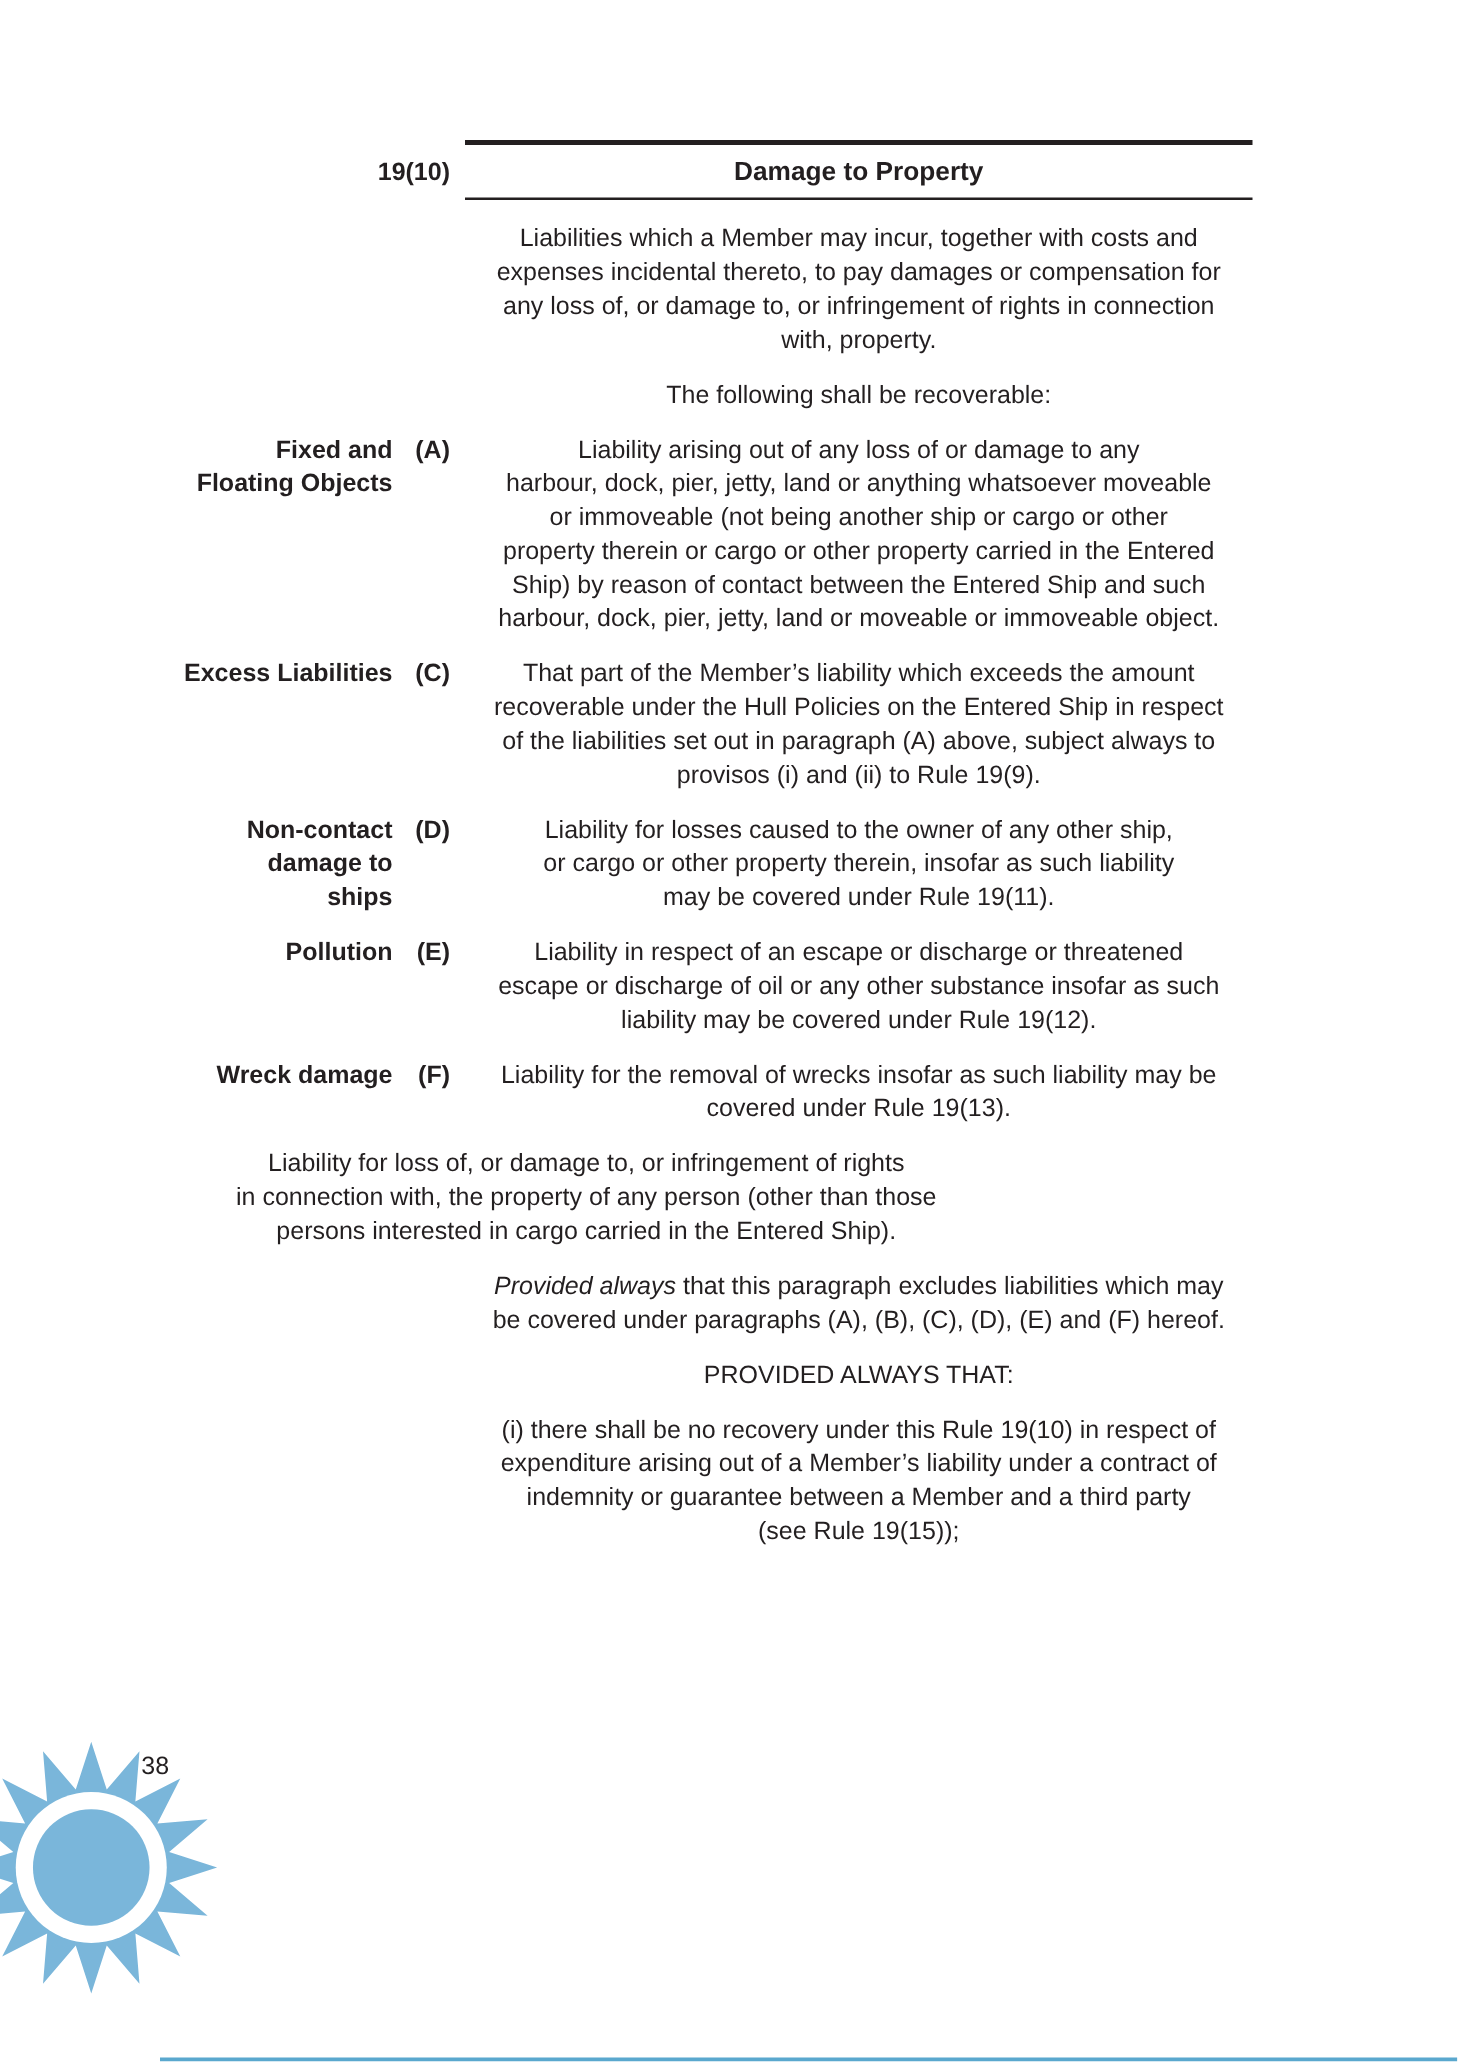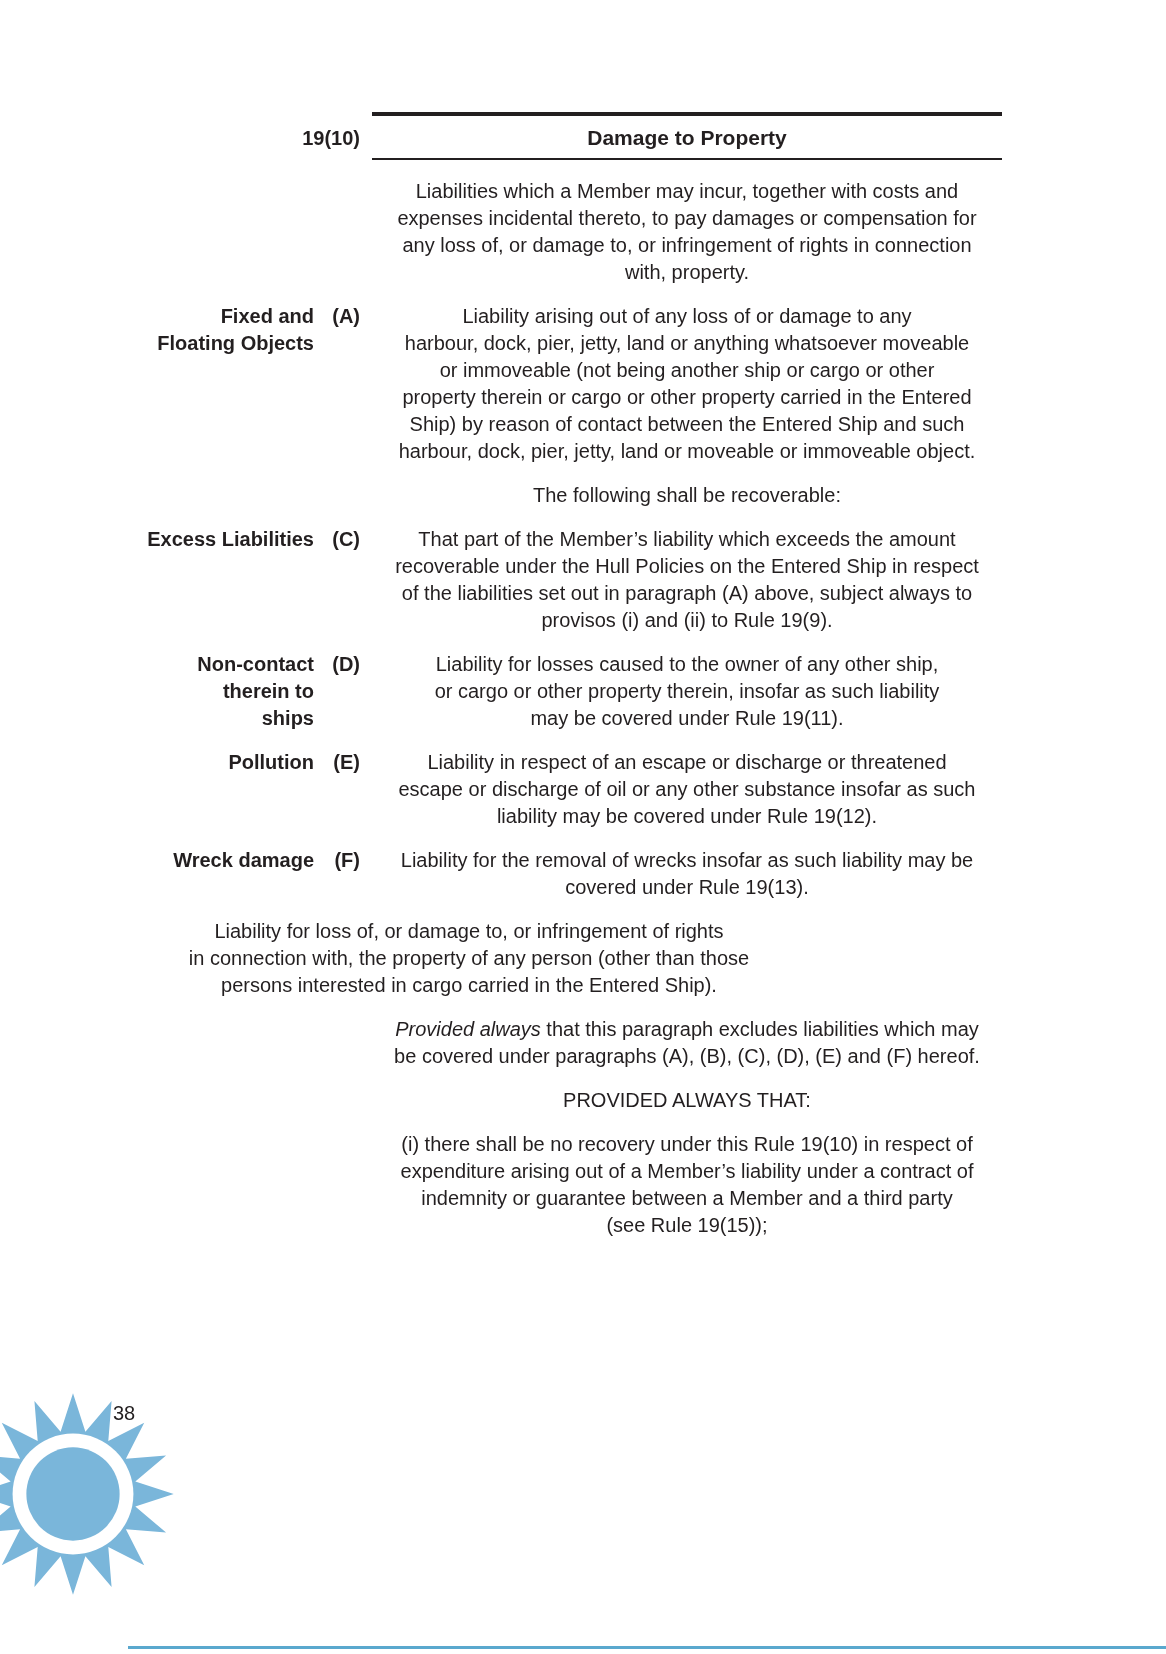--- a/index.html
+++ b/index.html
@@ -82,54 +82,54 @@
     </div>
 
     <div class="row">
       <div class="labelcell"></div>
       <div class="bodycell">Liabilities which a Member may incur, together with costs and
 expenses incidental thereto, to pay damages or compensation for
 any loss of, or damage to, or infringement of rights in connection
 with, property.</div>
     </div>
     <div class="row">
+      <div class="labelcell"></div>
+      <div class="bodycell">The following shall be recoverable:</div>
+    </div>
+
+    <div class="row">
       <div class="labelcell">
         <div class="label-text">Fixed and
 Floating Objects</div>
         <div class="label-letter">(A)</div>
       </div>
       <div class="bodycell">Liability arising out of any loss of or damage to any
 harbour, dock, pier, jetty, land or anything whatsoever moveable
 or immoveable (not being another ship or cargo or other
 property therein or cargo or other property carried in the Entered
 Ship) by reason of contact between the Entered Ship and such
 harbour, dock, pier, jetty, land or moveable or immoveable object.</div>
-    </div>
-
-    <div class="row">
-      <div class="labelcell"></div>
-      <div class="bodycell">The following shall be recoverable:</div>
     </div>
 
 
     <div class="row">
       <div class="labelcell">
         <div class="label-text">Excess Liabilities</div>
         <div class="label-letter">(C)</div>
       </div>
       <div class="bodycell">That part of the Member’s liability which exceeds the amount
 recoverable under the Hull Policies on the Entered Ship in respect
 of the liabilities set out in paragraph (A) above, subject always to
 provisos (i) and (ii) to Rule 19(9).</div>
     </div>
 
     <div class="row">
       <div class="labelcell">
         <div class="label-text">Non-contact
-therein to
+damage to
 ships</div>
         <div class="label-letter">(D)</div>
       </div>
       <div class="bodycell">Liability for losses caused to the owner of any other ship,
 or cargo or other property therein, insofar as such liability
 may be covered under Rule 19(11).</div>
     </div>
 
     <div class="row">
       <div class="labelcell">

